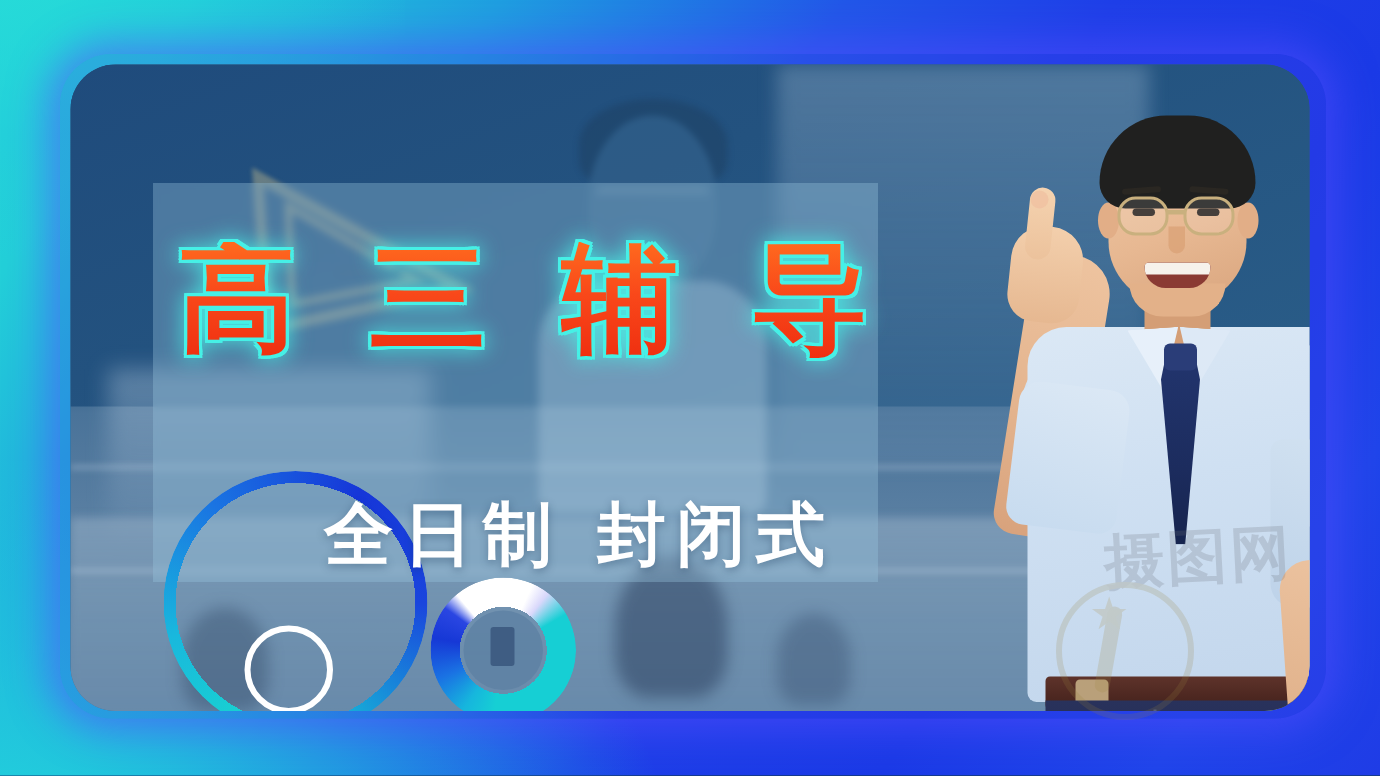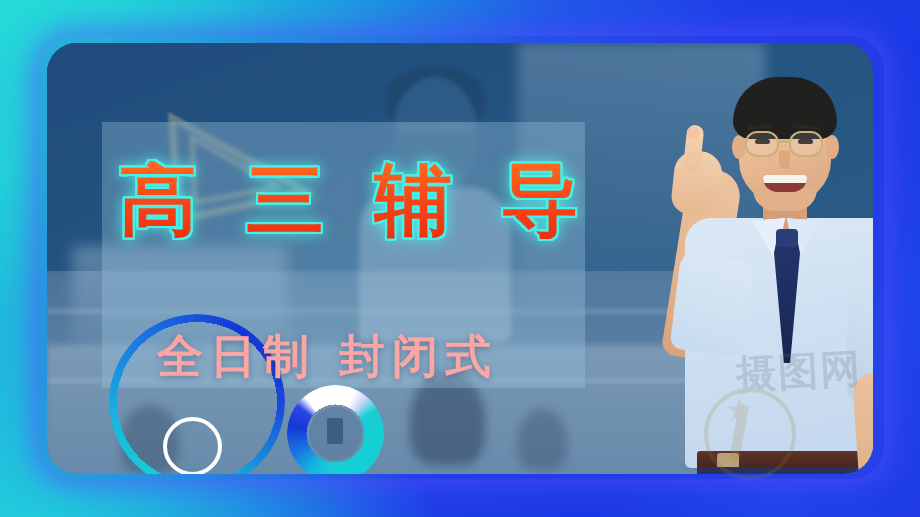--- a/index.html
+++ b/index.html
@@ -157,24 +157,24 @@
       drop-shadow(2px 0 0 #46f0e6) drop-shadow(-2px 0 0 #46f0e6)
       drop-shadow(0 2px 0 #46f0e6) drop-shadow(0 -2px 0 #46f0e6)
       drop-shadow(0 0 7px rgba(70,240,230,.85));
   }
 
   
   .subtitle{
     position:absolute;
     left:110px;top:283px;
     width:400px;
-    text-align:left;
+    text-align:right;
     font-size:46px;
     font-weight:bold;
-    color:#fca5a5;
+    color:#ffffff;
     letter-spacing:7px;
     white-space:nowrap;
     font-family:"DejaVu Sans","Liberation Sans",sans-serif;
     text-shadow:0 2px 6px rgba(20,50,80,.35);
   }
 
   
   .ring-big{
     position:absolute;
     left:62px;bottom:-16px;

